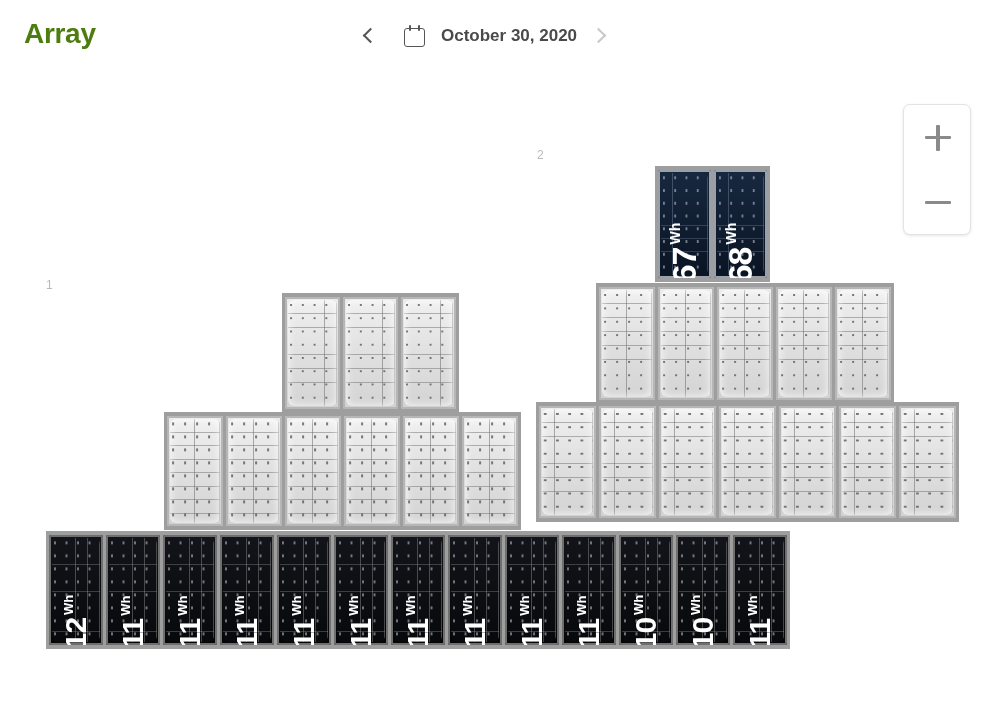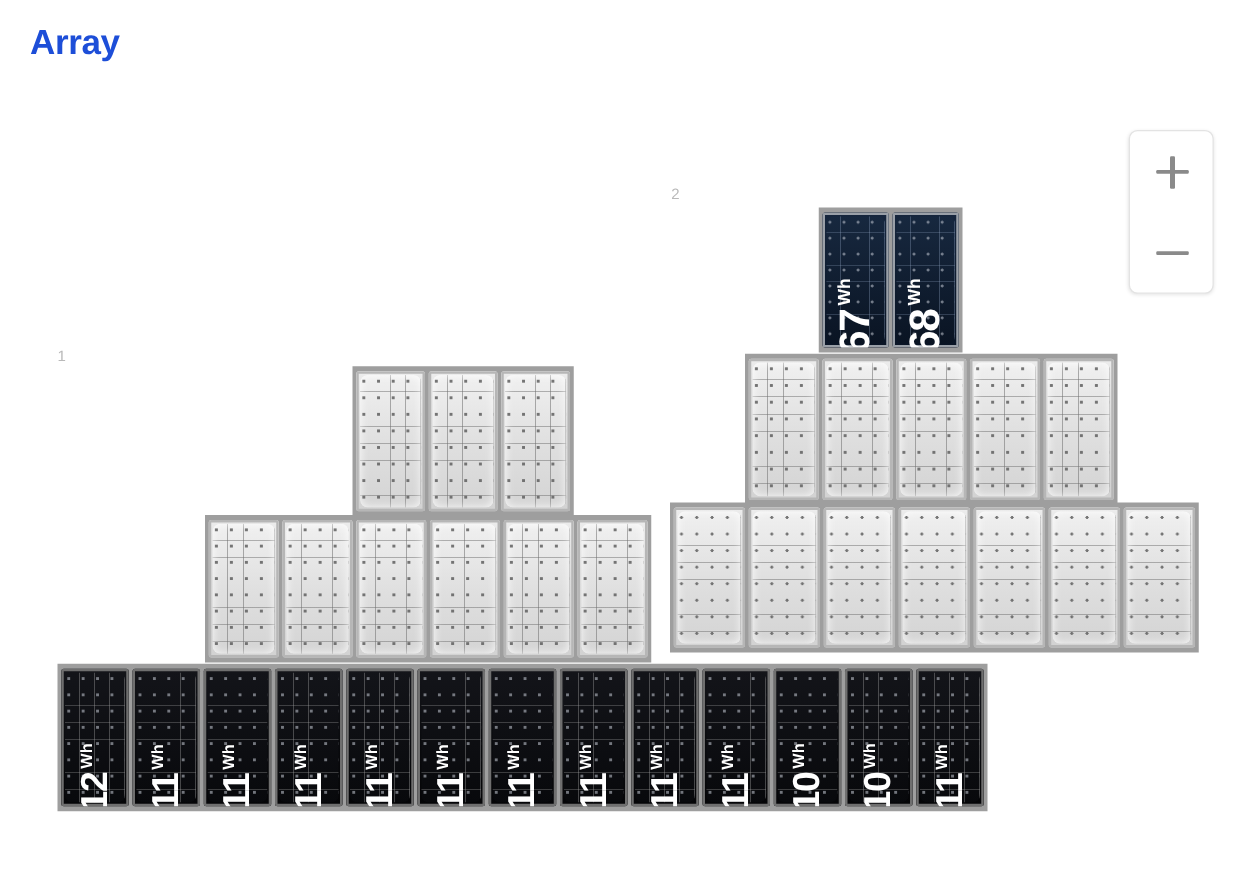--- a/index.html
+++ b/index.html
@@ -16,21 +16,21 @@
   .header {
     position: absolute;
     top: 0; left: 0;
     width: 1000px; height: 70px;
   }
   .page-title {
     position: absolute;
     left: 24px; top: 18px;
     font-size: 28px;
     font-weight: bold;
-    color: #1d4ed8;
+    color: #4d7c0f;
     letter-spacing: -0.3px;
   }
   .date-nav {
     position: absolute;
     left: 360px; top: 20px;
     width: 260px; height: 32px;
     display: flex;
     align-items: center;
     gap: 14px;
   }
@@ -217,20 +217,30 @@
 
   .value.big .num { font-size: 34px; }
   .value.big .unit { font-size: 14px; }
 </style>
 </head>
 <body>
 
 <div class="header">
   <div class="page-title">Array</div>
 
+  <div class="date-nav">
+    <div class="chev prev"></div>
+    <div class="cal-icon">
+      <div class="tab l"></div>
+      <div class="tab r"></div>
+      <div class="body"></div>
+    </div>
+    <div class="date-label">October 30, 2020</div>
+    <div class="chev next"></div>
+  </div>
 </div>
 
 <div class="zoom-ctrl">
   <div class="zoom-btn plus">
     <i class="h"></i>
     <i class="v"></i>
   </div>
   <div class="zoom-btn minus">
     <i class="h"></i>
   </div>

